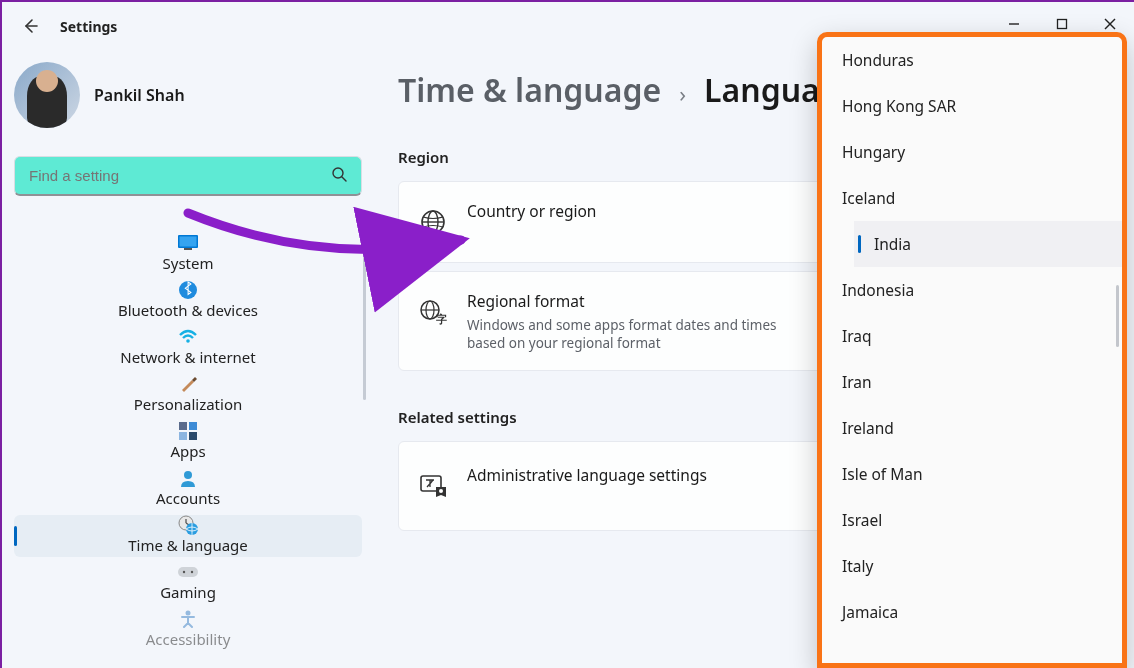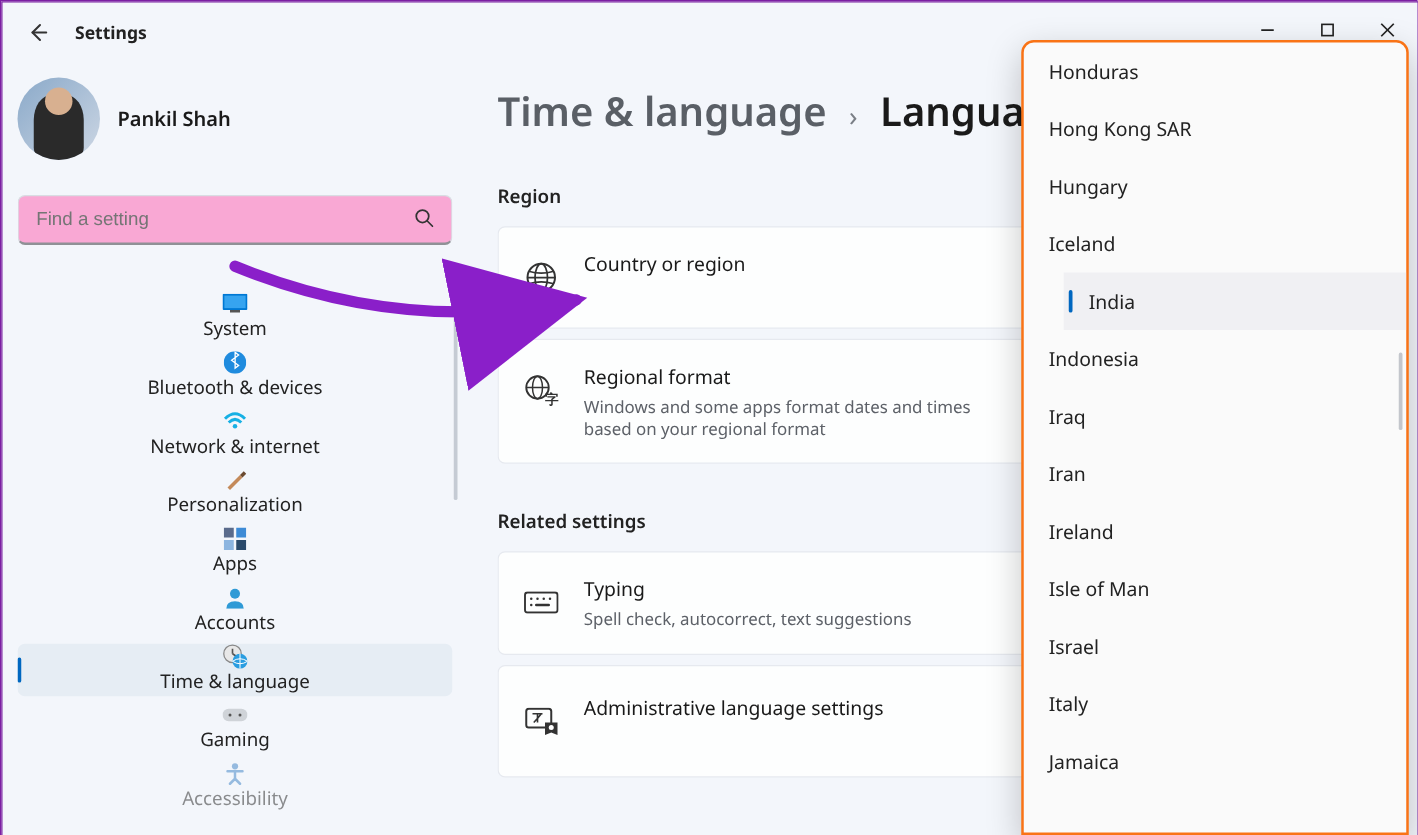--- a/index.html
+++ b/index.html
@@ -8,21 +8,21 @@
   .titlebar .ctrl { width: 48px; height: 48px; display: flex; align-items: center; justify-content: center; font-size: 15px; color: #333; }
   .back-and-title { position: absolute; top: 16px; left: 20px; display: flex; align-items: center; gap: 20px; }
   .back-btn { width: 20px; height: 20px; display: flex; align-items: center; justify-content: center; color: #333; }
   .app-title { font-size: 14px; font-weight: 700; color: #222; }
   .sidebar { position: absolute; left: 14px; top: 62px; width: 348px; }
   .user { display: flex; align-items: center; gap: 14px; margin-bottom: 28px; }
   .avatar { width: 66px; height: 66px; border-radius: 50%; background: linear-gradient(135deg,#8aa9c9 0%, #cdd7e4 100%); position: relative; overflow: hidden; }
   .avatar .silhouette { position: absolute; bottom: 0; left: 50%; transform: translateX(-50%); width: 40px; height: 52px; background: #2a2a2a; border-radius: 14px 14px 10px 10px / 20px 20px 10px 10px; }
   .avatar .head { position: absolute; top: 8px; left: 50%; transform: translateX(-50%); width: 22px; height: 22px; background: #d8b090; border-radius: 50%; }
   .user-name { font-size: 16px; font-weight: 600; }
-  .search { position: relative; width: 348px; height: 40px; background: #f9a8d4; border: 1px solid #d9dde3; border-bottom: 2px solid #8f9196; border-radius: 6px; display: flex; align-items: center; padding: 0 14px; }
+  .search { position: relative; width: 348px; height: 40px; background: #5eead4; border: 1px solid #d9dde3; border-bottom: 2px solid #8f9196; border-radius: 6px; display: flex; align-items: center; padding: 0 14px; }
   .search input { border: none; flex: 1; font-size: 15px; background: transparent; outline: none; color: #555; }
   .search .icon { color: #444; }
   .nav { margin-top: 32px; width: 348px; position: relative; }
   .nav-scroll { max-height: 430px; overflow: hidden; }
   .nav-item { display: flex; align-items: center; height: 42px; padding: 0 10px; border-radius: 6px; font-size: 15px; color: #222; margin: 5px 0; cursor: default; flex-direction: column; }
   .nav-item.selected { background: #e6edf4; position: relative; }
   .nav-item.selected::before { content: ""; position: absolute; left: 0; top: 11px; bottom: 11px; width: 3px; background: #0067c0; border-radius: 3px; }
   .nav-item .nav-icon { width: 20px; height: 20px; display: inline-flex; align-items: center; justify-content: center; }
   .nav-track { position: absolute; right: -4px; top: 0; width: 3px; height: 172px; background: #c5cbd4; border-radius: 3px; }
   .main { position: absolute; left: 398px; top: 68px; right: 12px; bottom: 0; overflow: hidden; }
@@ -30,21 +30,21 @@
   .breadcrumb .bc1 { font-size: 32px; font-weight: 600; }
   .breadcrumb .chev { font-size: 22px; color: #7a7f86; }
   .breadcrumb .bc2 { font-size: 32px; font-weight: 600; color: #1a1a1a; }
   .section-title { font-size: 15px; font-weight: 600; margin-top: 36px; margin-bottom: 14px; color: #222; }
   .card { width: 710px; background: #fdfefe; border: 1px solid #e6e9ef; border-radius: 6px; padding: 18px 20px; display: flex; align-items: flex-start; gap: 20px; margin-bottom: 8px; }
   .card .card-icon { width: 28px; height: 44px; display: flex; align-items: center; justify-content: center; color: #333; flex-shrink: 0; }
   .card .card-title { font-size: 15.5px; color: #1a1a1a; margin-bottom: 4px; }
   .card .card-desc { font-size: 13.5px; color: #5d6168; max-width: 340px; line-height: 1.35; }
 
   
-  .dropdown { position: absolute; top: 32px; left: 817px; width: 310px; bottom: 0; background: #fafafa; border-radius: 10px 10px 0 0; box-shadow: 0 10px 28px rgba(0,0,0,0.22); overflow: hidden; border: 2px solid #f97316; }
+  .dropdown { position: absolute; top: 32px; left: 817px; width: 310px; bottom: 0; background: #fafafa; border-radius: 10px 10px 0 0; box-shadow: 0 10px 28px rgba(0,0,0,0.22); overflow: hidden; border: 5px solid #f97316; }
   .dropdown .dd-item { height: 46px; display: flex; align-items: center; padding: 0 20px; font-size: 15.5px; color: #222; }
   .dropdown .dd-item.selected { background: #f0f0f3; position: relative; margin-left: 32px; }
   .dropdown .dd-item.selected::before { content: ""; position: absolute; left: 4px; top: 14px; bottom: 14px; width: 3px; background: #0067c0; border-radius: 3px; }
   .dropdown .dd-scroll { position: absolute; right: 3px; top: 248px; width: 3px; height: 62px; background: #c3c6cc; border-radius: 3px; }
 
   
   .arrow { position: absolute; left: 183px; top: 198px; pointer-events: none; }
   .arrow svg { overflow: visible; }
 </style>
 </head>
@@ -227,37 +227,20 @@
         </svg>
     </div>
     <div>
       <div class="card-title">Regional format</div>
       <div class="card-desc">Windows and some apps format dates and times based on your regional format</div>
     </div>
   </div>
 
   <div class="section-title">Related settings</div>
 
-  <div class="card">
-    <div class="card-icon">
-      <svg width="28" height="18" viewBox="0 0 28 18">
-          <rect x="1" y="1" width="26" height="16" rx="2" fill="none" stroke="#333" stroke-width="1.5"></rect>
-          <circle cx="6" cy="6" r="1" fill="#333"></circle>
-          <circle cx="11" cy="6" r="1" fill="#333"></circle>
-          <circle cx="16" cy="6" r="1" fill="#333"></circle>
-          <circle cx="21" cy="6" r="1" fill="#333"></circle>
-          <circle cx="6" cy="11" r="1" fill="#333"></circle>
-          <rect x="9" y="10" width="12" height="2" rx="1" fill="#333"></rect>
-        </svg>
-    </div>
-    <div>
-      <div class="card-title">Typing</div>
-      <div class="card-desc">Spell check, autocorrect, text suggestions</div>
-    </div>
-  </div>
 
   <div class="card" style="padding-top:22px;padding-bottom:22px">
     <div class="card-icon">
       <svg width="28" height="22" viewBox="0 0 28 22">
           <rect x="2" y="1" width="20" height="15" rx="2" fill="none" stroke="#333" stroke-width="1.6"></rect>
           <path d="M7 5h8M11 5v7M8 12q3-3 6-7" stroke="#333" stroke-width="1.3" fill="none"></path>
           <path d="M17 12 L17 22 L22 20 L27 22 L27 12 Z" fill="#333"></path>
           <circle cx="22" cy="16" r="2" fill="#fff"></circle>
         </svg>
     </div>

